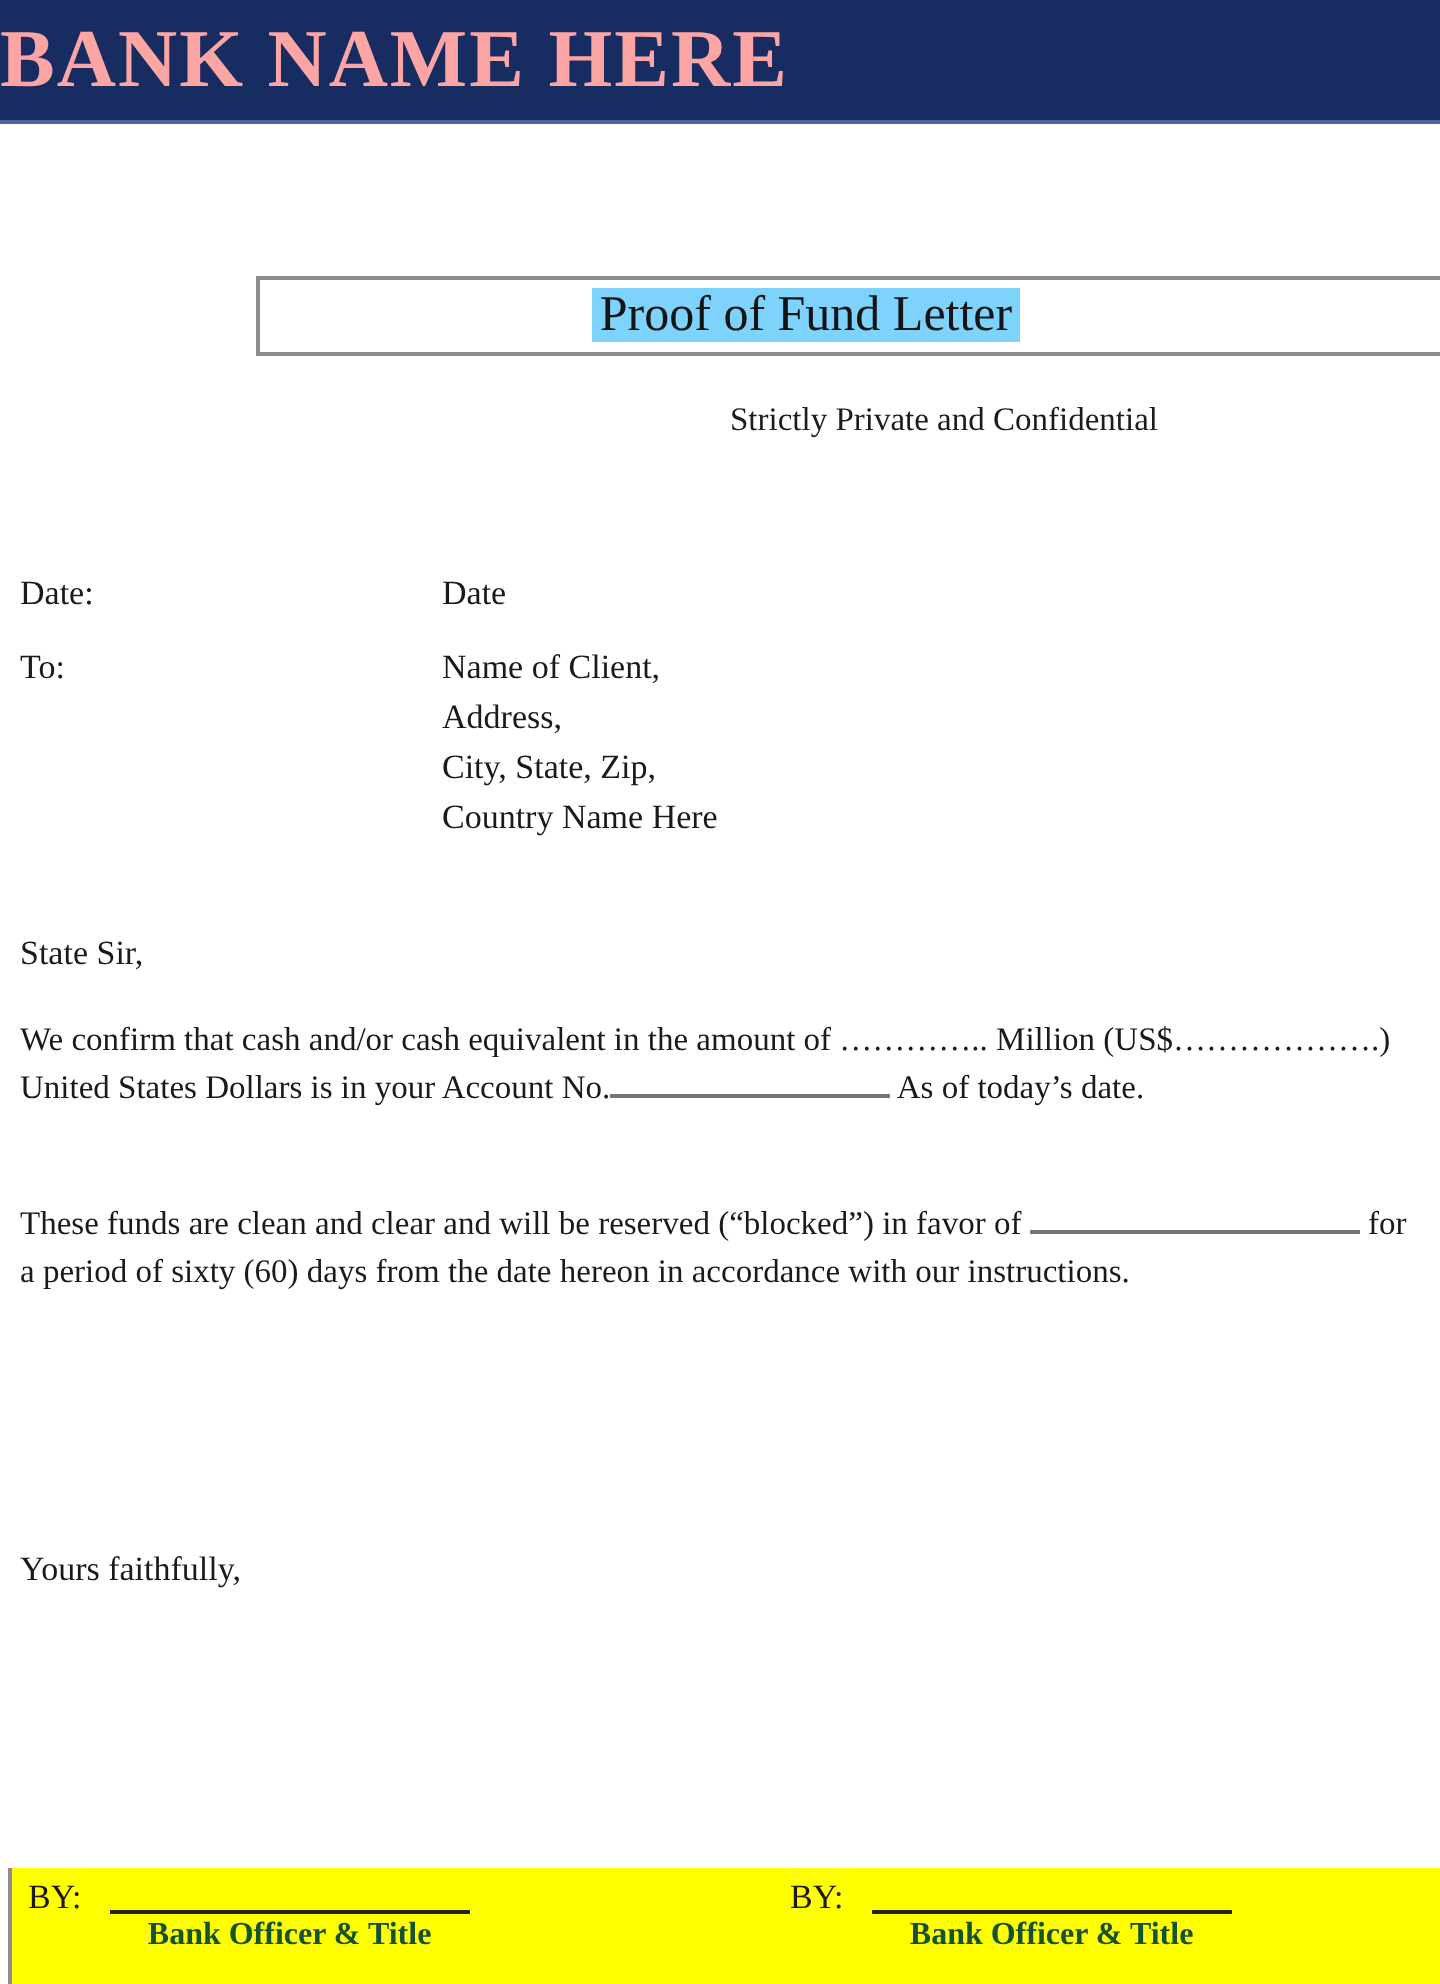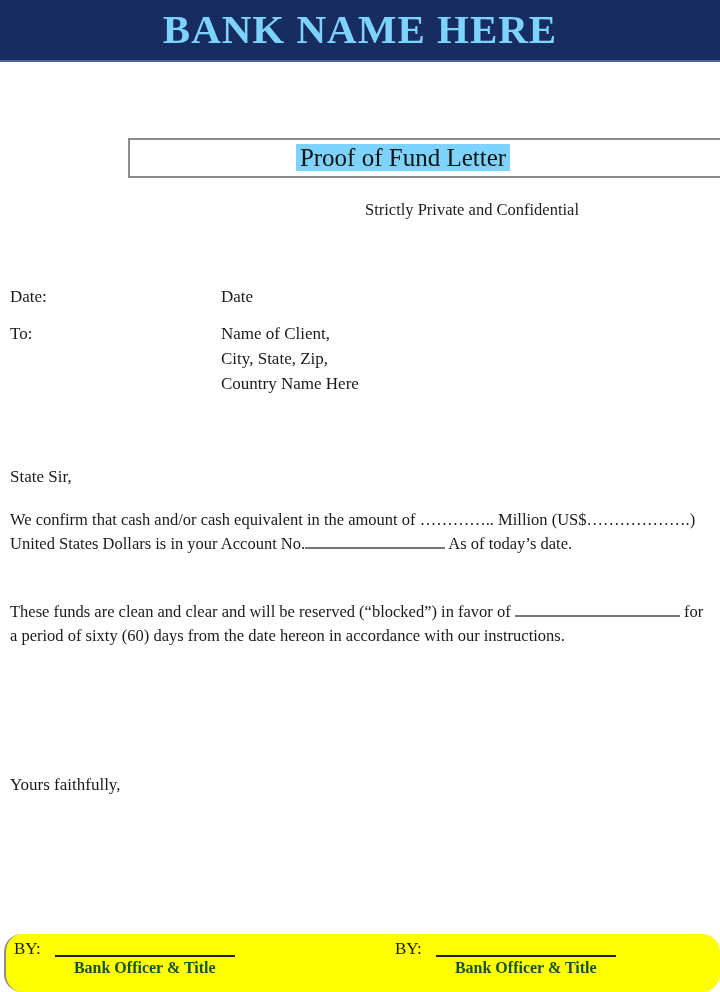--- a/index.html
+++ b/index.html
@@ -26,22 +26,22 @@
     left: 0;
     top: 0;
     width: 720px;
     height: 62px;
     background: #172c61;
     border-bottom: 2px solid #4d629b;
     box-sizing: border-box;
   }
   #bank-banner .bank-name {
     display: block;
-    text-align: center;
-    color: #7dd3fc;
+    text-align: left;
+    color: #fca5a5;
     font-family: "Liberation Serif", "DejaVu Serif", serif;
     font-weight: bold;
     font-size: 41px;
     line-height: 58px;
     letter-spacing: 1px;
   }
 
   
   #title-box {
     position: absolute;
@@ -149,21 +149,20 @@
   #signature-band {
     position: absolute;
     left: 4px;
     top: 934px;
     width: 716px;
     height: 58px;
     background: #ffff00;
     border-left: 2px solid #8d8d8d;
     box-sizing: border-box;
     display: flex;
-    border-radius: 18px;
   }
   .sig-col {
     position: relative;
     flex: 0 0 50%;
     padding-top: 4px;
   }
   .sig-col.sig-left  { padding-left: 8px; }
   .sig-col.sig-right { padding-left: 24px; }
   .sig-row {
     display: flex;
@@ -212,20 +211,21 @@
 
   <div id="meta-block">
     <div class="meta-row date-row">
       <span class="meta-label">Date:</span>
       <span class="meta-value">Date</span>
     </div>
     <div class="meta-row to-row">
       <span class="meta-label">To:</span>
       <span class="meta-value">
         <span class="addr-line">Name of Client,</span>
+        <span class="addr-line">Address,</span>
         <span class="addr-line">City, State, Zip,</span>
         <span class="addr-line">Country Name Here</span>
       </span>
     </div>
   </div>
 
   <div id="salutation">State Sir,</div>
 
   <div id="para-one">
     <span>We confirm that cash and/or cash equivalent in the amount of ………….. Million (US$……………….) United States Dollars is in your Account No.</span><span class="blank-rule rule-account"></span>

